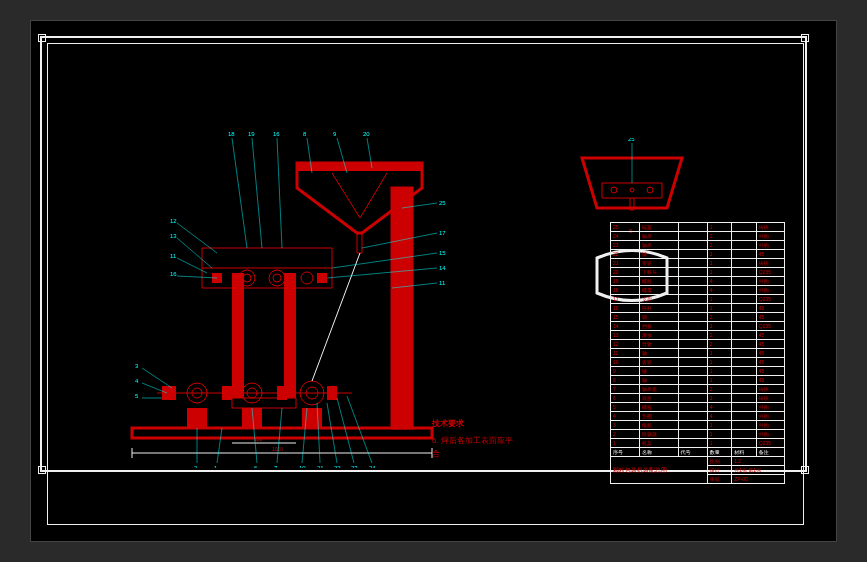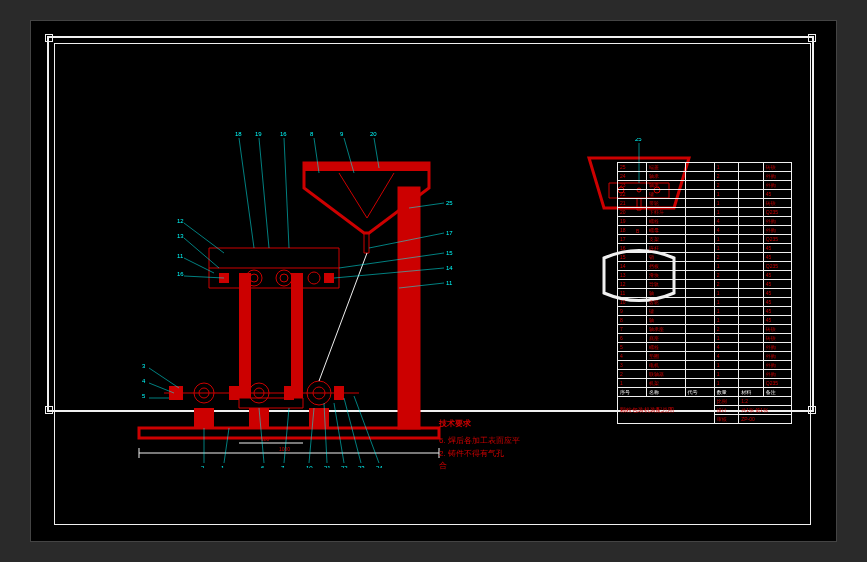--- a/index.html
+++ b/index.html
@@ -1,18 +1,18 @@
 <!DOCTYPE html>
 <html><head>
 <meta charset="utf-8">
 <style>
 *{margin:0;padding:0;box-sizing:border-box}
 body{background:#2a2a2a;width:867px;height:562px;font-family:Arial,sans-serif;position:relative;overflow:hidden}
 .canvas{position:absolute;left:30px;top:20px;width:807px;height:522px;background:#000;border:1px solid #444}
-.frame{position:absolute;left:16px;top:15px;width:767px;height:376px;border:2px solid #f0f0f0}
+.frame{position:absolute;left:9px;top:15px;width:767px;height:436px;border:2px solid #f0f0f0}
 .frame-inner{position:absolute;left:5px;top:5px;width:757px;height:482px;border:1px solid #f0f0f0}
 .corner{position:absolute;width:8px;height:8px;border:1px solid #f0f0f0}
 .corner.tl{left:-4px;top:-4px}.corner.tr{right:-4px;top:-4px}
 .corner.bl{left:-4px;bottom:-4px}.corner.br{right:-4px;bottom:-4px}
 .main-view{position:absolute;left:60px;top:80px;width:350px;height:350px}
 .main-view svg{width:100%;height:100%}
 .side-view{position:absolute;left:510px;top:100px;width:160px;height:200px}
 .side-view svg{width:100%;height:100%}
 .notes{position:absolute;left:390px;top:380px;width:230px;font-size:8px;color:#c00;line-height:1.6}
 .notes-title{font-weight:bold;margin-bottom:4px}
@@ -174,21 +174,20 @@
           <path d="M80 5 L80 45"></path>
             <text x="76" y="3">25</text>
         </g>
         <text class="dim-text" x="77" y="95" fill="#c00">B</text>
       </svg>
     </div>
 
     <div class="notes">
       <div class="notes-title">技术要求</div>
       <div>6. 焊后各加工表面应平</div>
-      <div>2. 铸件不得有气孔</div>
       <div>    合</div>
     </div>
 
     <div class="title-block">
       <table class="tb-table">
         <tbody id="bom-body">
             <tr>
               <td>25</td>
               <td>端盖</td>
               <td></td>

